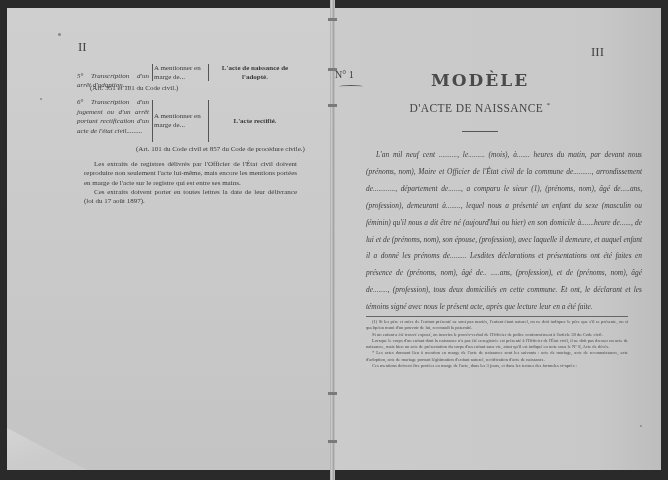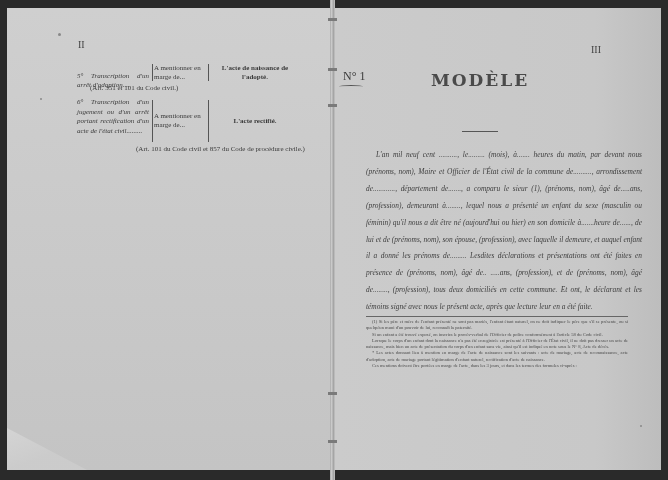--- a/index.html
+++ b/index.html
@@ -21,36 +21,36 @@
     position: absolute; left: 330px; top: 0; width: 5px; height: 480px;
     background: linear-gradient(90deg, #a9a9a9, #d4d4d4 40%, #9a9a9a 60%, #c5c5c5);
   }
   .stitch { position: absolute; left: 328px; width: 9px; height: 3px; background: #7a7a7a; }
   .corner-fold {
     position: absolute; left: 7px; top: 428px; width: 80px; height: 42px;
     background: linear-gradient(160deg, #d8d8d8 0%, #cdcdcd 60%);
     clip-path: polygon(0 0, 100% 100%, 0 100%);
     opacity: .8;
   }
-  .page-number { position: absolute; font-size: 10px; color: #444; }
+  .page-number { position: absolute; font-size: 13px; color: #444; }
   .pn-left { left: 78px; top: 39px; }
   .pn-right { left: 591px; top: 44px; }
 
   
   .entry { position: absolute; font-size: 7px; line-height: 9px; }
   .entry .label { position: absolute; font-style: italic; text-align: justify; }
   .entry .brace { position: absolute; border-left: 1px solid #555; border-right: 1px solid #555; }
   .entry .mid { position: absolute; text-align: left; }
   .entry .note { position: absolute; text-align: center; font-weight: bold; }
   .entry .ref { position: absolute; white-space: nowrap; }
 
   .para { position: absolute; font-size: 7px; line-height: 9.4px; text-align: justify; text-indent: 10px; }
 
   
-  .no-label { position: absolute; left: 343px; top: 69px; font-size: 12px; }
+  .no-label { position: absolute; left: 335px; top: 69px; font-size: 10px; }
   .no-tilde { position: absolute; left: 339px; top: 85px; width: 24px; height: 2px; border-top: 1px solid #555; border-radius: 50%; }
   .title {
     position: absolute; left: 380px; top: 70px; width: 200px; text-align: center;
     font-family: "DejaVu Serif", serif; font-weight: bold; font-size: 17px; letter-spacing: 2px; color: #4a4a4a;
   }
   .subtitle {
     position: absolute; left: 380px; top: 101px; width: 200px; text-align: center;
     font-size: 11.5px; letter-spacing: .4px; color: #444;
   }
   .title-rule { position: absolute; left: 462px; top: 131px; width: 36px; border-top: 1px solid #555; }
@@ -92,26 +92,29 @@
   </div>
 
   <div class="entry">
     <div class="label" style="left:77px; top:98px; width:72px; line-height:9.6px;font-style:italic;">6° Transcription d'un jugement ou d'un arrêt portant rectification d'un acte de l'état civil.........</div>
     <div class="brace" style="left:152px; top:100px; width:55px; height:42px;"></div>
     <div class="mid" style="left:154px; top:112px; width:52px;">A mentionner en marge de...</div>
     <div class="note" style="left:214px; top:117px; width:82px;">L'acte rectifié.</div>
     <div class="ref" style="left:88px; top:145px;padding-left:48px;">(Art. 101 du Code civil et 857 du Code de procédure civile.)</div>
   </div>
 
+  <div class="para" style="left:84px; top:160px; width:213px;">Les extraits de registres délivrés par l'Officier de l'État civil doivent reproduire non seulement l'acte lui-même, mais encore les mentions portées en marge de l'acte sur le registre qui est entre ses mains.</div>
+  <div class="para" style="left:84px; top:188px; width:213px;">Ces extraits doivent porter en toutes lettres la date de leur délivrance (loi du 17 août 1897).</div>
 
   <div class="page-number pn-right">III</div>
   <div class="no-label">N° 1</div>
   <div class="no-tilde"></div>
 
   <div class="title">MODÈLE</div>
+  <div class="subtitle"><span>D'ACTE DE NAISSANCE</span> <sup style="font-size:7px">*</sup></div>
   <div class="title-rule"></div>
 
   <div class="act-text">L'an mil neuf cent .........., le......... (mois), à....... heures du matin, par devant nous (prénoms, nom), Maire et Officier de l'État civil de la commune de.........., arrondissement de............, département de......., a comparu le sieur (1), (prénoms, nom), âgé de.....ans, (profession), demeurant à........, lequel nous a présenté un enfant du sexe (masculin ou féminin) qu'il nous a dit être né (aujourd'hui ou hier) en son domicile à.......heure de......, de lui et de (prénoms, nom), son épouse, (profession), avec laquelle il demeure, et auquel enfant il a donné les prénoms de......... Lesdites déclarations et présentations ont été faites en présence de (prénoms, nom), âgé de.. .....ans, (profession), et de (prénoms, nom), âgé de........, (profession), tous deux domiciliés en cette commune. Et ont, le déclarant et les témoins signé avec nous le présent acte, après que lecture leur en a été faite.</div>
 
   <div class="footnote-rule"></div>
   <div class="footnotes">
     <p>(1) Si les père et mère de l'enfant présenté ne sont pas mariés, l'enfant étant naturel, on ne doit indiquer le père que s'il se présente, ou si quelqu'un muni d'un pouvoir de lui, reconnaît la paternité.</p>
     <p>Si un enfant a été trouvé exposé, on inscrira le procès-verbal de l'Officier de police conformément à l'article 58 du Code civil.</p>
     <p>Lorsque le corps d'un enfant dont la naissance n'a pas été enregistrée est présenté à l'Officier de l'État civil, il ne doit pas dresser un acte de naissance, mais bien un acte de présentation du corps d'un enfant sans vie, ainsi qu'il est indiqué en note sous le N° 8, Acte de décès.</p>
     <p>* Les actes donnant lieu à mention en marge de l'acte de naissance sont les suivants : acte de mariage, acte de reconnaissance, acte d'adoption, acte de mariage portant légitimation d'enfant naturel, rectification d'acte de naissance.</p>

